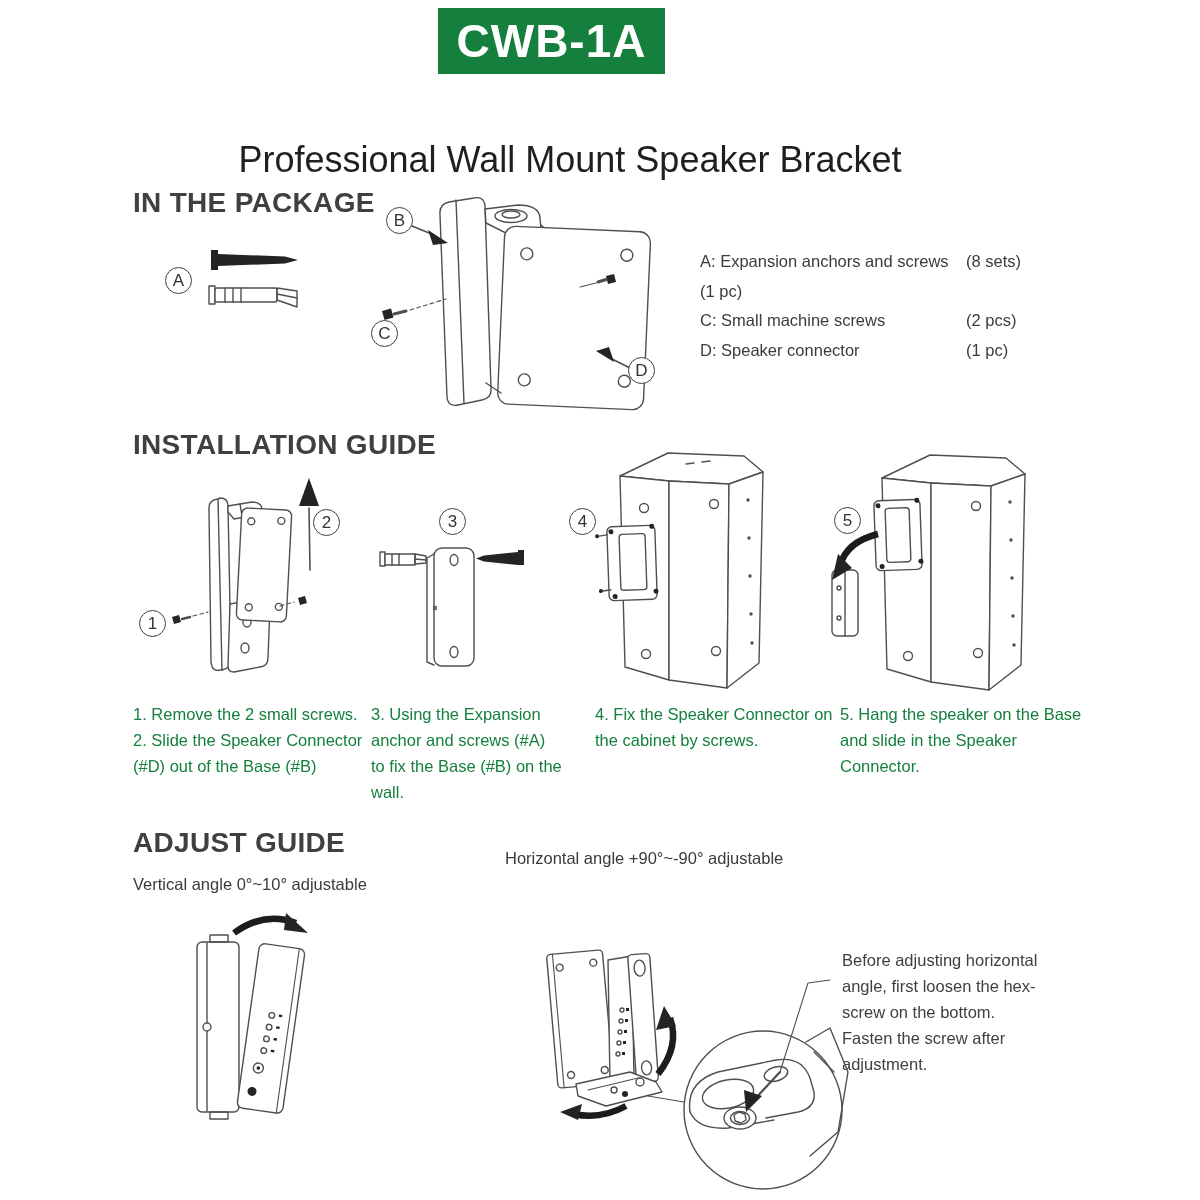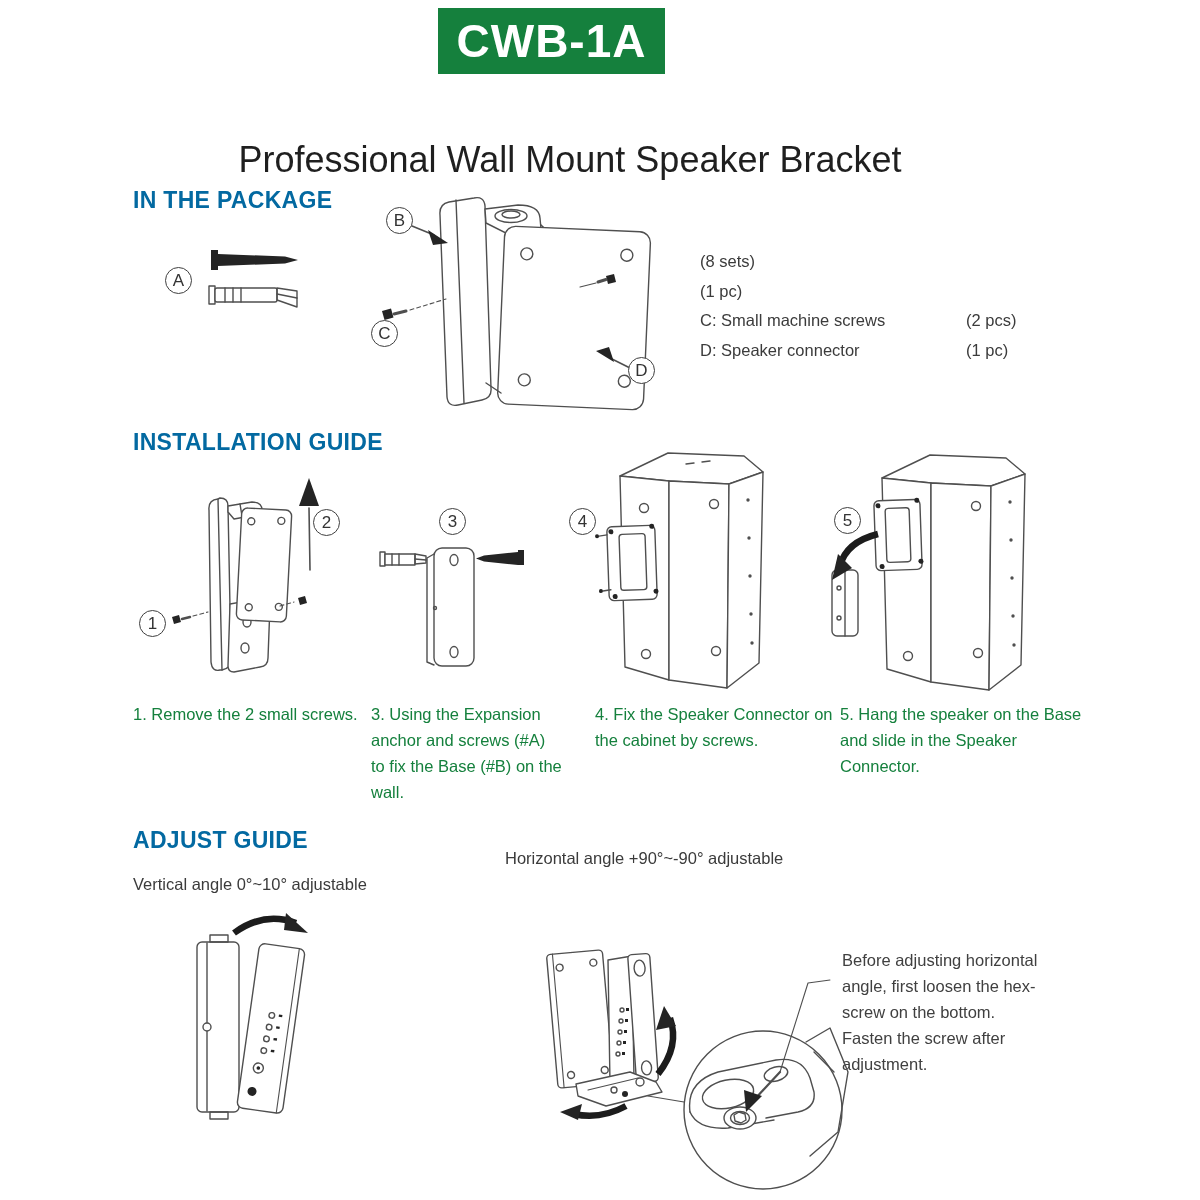--- a/index.html
+++ b/index.html
@@ -11,21 +11,21 @@
   .badge {
     position:absolute; left:438px; top:8px; width:227px; height:66px;
     background:#15803d; color:#ffffff; display:flex; align-items:center; justify-content:center;
     font-size:46px; font-weight:700; letter-spacing:1px;
   }
   .subtitle {
     position:absolute; left:0; top:95px; width:1140px; text-align:center;
     font-size:36px; color:#1f1f1f;margin-top:44px;
   }
   .h {
-    position:absolute; font-size:23px; font-weight:700; color:#0369a1; letter-spacing:.3px;
+    position:absolute; font-size:28px; font-weight:700; color:#404040; letter-spacing:.3px;
   }
   .pkg-h { left:133px; top:187px; }
   .inst-h { left:133px; top:429px; }
   .adj-h { left:133px; top:827px; }
   .parts { position:absolute; left:700px; top:247px; width:352px; font-size:16.5px; color:#3b3b3b; }
   .prow { display:flex; line-height:29.5px; }
   .pdesc { width:266px; }
   .pqty { flex:none; }
   .cap { position:absolute; font-size:16.5px; line-height:26px; color:#15803d; }
   .cap p { margin:0; }
@@ -211,20 +211,21 @@
     <path class="art" d="M27,132 V198"></path>
     <circle class="art" cx="21" cy="150" r="2"></circle>
     <circle class="art" cx="21" cy="180" r="2"></circle>
 
     <path class="thick" d="M60,96 Q28,104 22,128"></path>
     <path class="bk" d="M14,142 L20,116 L34,130 Z"></path>
   </svg>
 
   <div class="cap cap1">
     <p>1. Remove the 2 small screws.</p>
+    <p>2. Slide the Speaker Connector (#D) out of the Base (#B)</p>
   </div>
   <div class="cap cap3">3. Using the Expansion anchor and screws (#A) to fix the Base (#B) on the wall.</div>
   <div class="cap cap4">4. Fix the Speaker Connector on the cabinet by screws.</div>
   <div class="cap cap5">5. Hang the speaker on the Base and slide in the Speaker Connector.</div>
 
   <div class="h adj-h">ADJUST GUIDE</div>
   <div class="angcap vcap">Vertical angle 0°~10° adjustable</div>
   <div class="angcap hcap">Horizontal angle +90°~-90° adjustable</div>
 
   <svg class="art-svg" style="left:158px;top:903px" width="265" height="295" viewBox="0 0 265 295">
@@ -314,20 +315,21 @@
   <div class="note">
     <div>Before adjusting horizontal</div>
     <div>angle, first loosen the hex-</div>
     <div>screw on the bottom.</div>
     <div>Fasten the screw after</div>
     <div>adjustment.</div>
   </div>
 
   <div class="parts">
     <div class="prow">
+      <span class="pdesc">A: Expansion anchors and screws</span>
       <span class="pqty">(8 sets)</span>
     </div>
     <div class="prow">
       <span class="pqty">(1 pc)</span>
     </div>
     <div class="prow">
       <span class="pdesc">C: Small machine screws</span>
       <span class="pqty">(2 pcs)</span>
     </div>
     <div class="prow">

